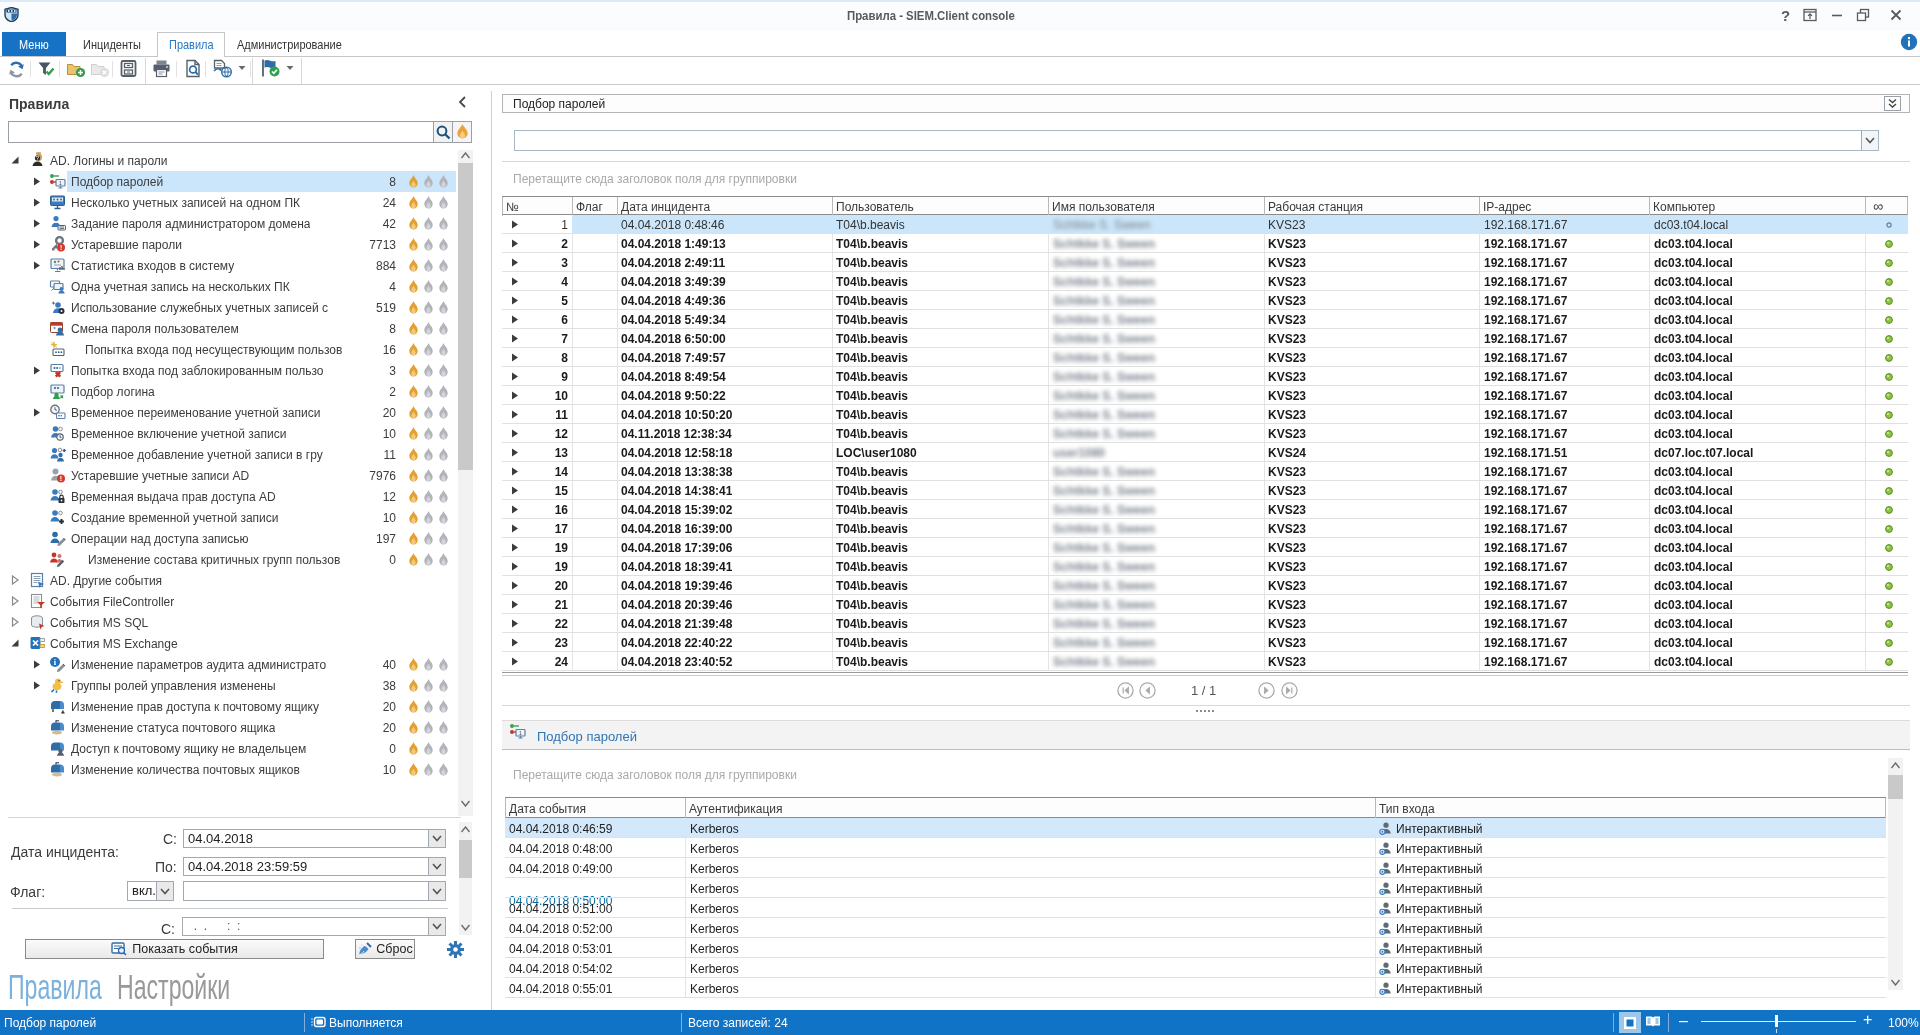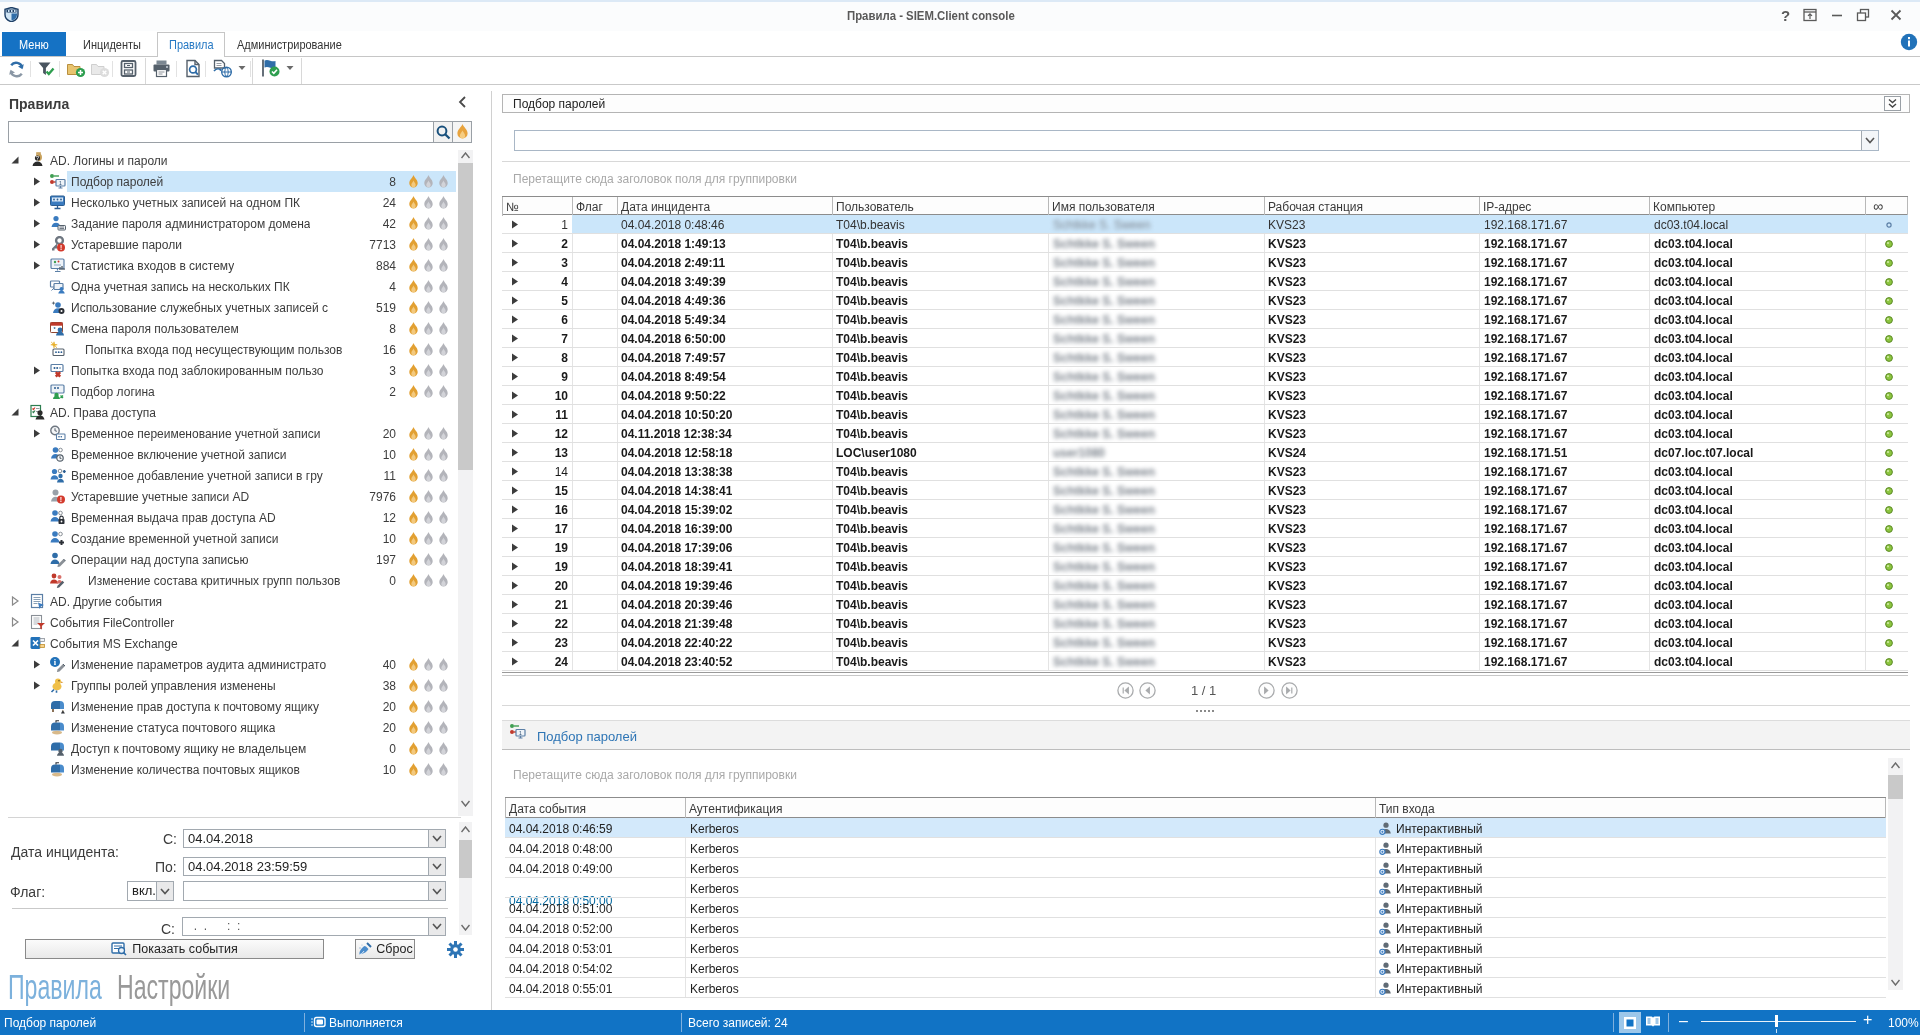--- a/index.html
+++ b/index.html
@@ -571,38 +571,20 @@
         </svg>
       </span>
       <span class="fl" style="left:438px">
         <svg width="11" height="14" viewBox="0 0 11 14" style="">
           <path d="M5.5 0C6.4 3 9.7 4.6 9.7 8.3a4.2 4.2 0 1 1-8.4 0C1.3 4.6 4.6 3 5.5 0Z" fill="#b3b4ba"></path>
           <path d="M5.5 5.6c.6 1.8 2.2 2.6 2.2 4.5a2.2 2.2 0 1 1-4.4 0c0-1.9 1.6-2.7 2.2-4.5Z" fill="#d2d3d8"></path>
         </svg>
       </span>
 </div>
 <div class="trow">
-<span class="exp" style="left:10px">
-        <svg width="10" height="10" viewBox="0 0 10 10" style="">
-          <path d="M8.5 1.5v7h-7Z" fill="#3c3c3c"></path>
-        </svg>
-      </span>
-<span class="ico" style="left:29px">
-        <svg width="17" height="16" viewBox="0 0 17 16" style="">
-          <rect x="2" y="1.5" width="9.5" height="11" fill="#fff" stroke="#2e7d4f" stroke-width="1.2"></rect>
-          <path d="M3.5 4.5 4.5 5.5 6 3.5" stroke="#d33a2c" stroke-width="1.2" fill="none"></path>
-          <path d="M3.5 7.5 4.5 8.5 6 6.5" stroke="#2e7d4f" stroke-width="1.2" fill="none"></path>
-          <path d="M7 4.5h3.5M7 7.5h3.5" stroke="#8a9097" stroke-width="0.9"></path>
-          <circle cx="11" cy="8.8" r="2.6" fill="#2b2b2b"></circle>
-          <path d="M6.5 15.6c.4-2.7 2.2-4.2 4.5-4.2s4.1 1.5 4.5 4.2Z" fill="#2b2b2b"></path>
-        </svg>
-      </span>
-<span class="lbl" style="left:50px">AD. Права доступа</span>
-</div>
-<div class="trow">
 <span class="exp" style="left:33px;top:6px">
         <svg width="8" height="9" viewBox="0 0 8 9" style="">
           <path d="M1 0.5 7 4.5 1 8.5Z" fill="#3c3c3c"></path>
         </svg>
       </span>
 <span class="ico" style="left:49px">
         <svg width="17" height="16" viewBox="0 0 17 16" style="">
           <circle cx="6" cy="5.5" r="4.2" fill="#f4f6f8" stroke="#6e7680" stroke-width="1.4"></circle>
           <path d="M6 3.2V5.5L7.8 6.6" stroke="#6e7680" stroke-width="1.2" fill="none"></path>
           <rect x="7.5" y="9" width="8.5" height="5.5" rx="0.8" fill="#fff" stroke="#5b7fa6" stroke-width="1.1"></rect>
@@ -869,20 +851,35 @@
         </svg>
       </span>
 <span class="ico" style="left:29px">
         <svg width="17" height="16" viewBox="0 0 17 16" style="">
           <rect x="2.5" y="1.5" width="10" height="13" fill="#fff" stroke="#8a9097" stroke-width="1.1"></rect>
           <path d="M4.5 4h6M4.5 6h6M4.5 8h6M4.5 10h4" stroke="#9aa1a9" stroke-width="0.8"></path>
           <path d="M8 9h8l-3.2 3v3.4l-1.6-1V12Z" fill="#c0392b"></path>
         </svg>
       </span>
 <span class="lbl" style="left:50px">События FileController</span>
+</div>
+<div class="trow">
+<span class="exp" style="left:10px">
+        <svg width="10" height="10" viewBox="0 0 10 10" style="">
+          <path d="M2.5 1 8 5 2.5 9Z" fill="none" stroke="#8a8a8a" stroke-width="1.2"></path>
+        </svg>
+      </span>
+<span class="ico" style="left:29px">
+        <svg width="17" height="16" viewBox="0 0 17 16" style="">
+          <ellipse cx="8" cy="4" rx="5.5" ry="2.2" fill="#e8ebef" stroke="#8a9097"></ellipse>
+          <path d="M2.5 4v7c0 1.2 2.5 2.2 5.5 2.2s5.5-1 5.5-2.2V4" fill="#e8ebef" stroke="#8a9097"></path>
+          <path d="M10 9.5 15.5 12l-2.8 1L11.5 15.8Z" fill="#c0392b"></path>
+        </svg>
+      </span>
+<span class="lbl" style="left:50px">События MS SQL</span>
 </div>
 <div class="trow">
 <span class="exp" style="left:10px">
         <svg width="10" height="10" viewBox="0 0 10 10" style="">
           <path d="M8.5 1.5v7h-7Z" fill="#3c3c3c"></path>
         </svg>
       </span>
 <span class="ico" style="left:29px">
         <svg width="17" height="16" viewBox="0 0 17 16" style="">
           <rect x="1.5" y="2" width="10" height="12" rx="1.4" fill="#2272b9"></rect>
@@ -1479,21 +1476,21 @@
         <circle cx="4" cy="4" r="3.4" fill="#8dc63f" stroke="#5d8a28" stroke-width="1"></circle>
         <circle cx="3" cy="3" r="1" fill="#d7efae"></circle>
       </svg>
     </div>
 <div class="line" style="left:0;top:246px;width:1406px;height:1px;background:#e0e0e0"></div>
 <div class="abs" style="left:9px;top:252px">
       <svg width="8" height="9" viewBox="0 0 8 9" style="">
         <path d="M1 0.5 7 4.5 1 8.5Z" fill="#3c3c3c"></path>
       </svg>
     </div>
-<div class="cell" style="top:250px;left:0;width:66px;text-align:right;font-weight:normal;color:#1a1a1a">14</div>
+<div class="cell" style="top:250px;left:0;width:66px;text-align:right;font-weight:bold;color:#1a1a1a">14</div>
 <div class="cell" style="top:250px;left:119px;font-weight:bold;color:#1a1a1a">04.04.2018 13:38:38</div>
 <div class="cell" style="top:250px;left:334px;font-weight:bold;color:#1a1a1a">T04\b.beavis</div>
 <div class="cell" style="top:250px;left:551px;font-weight:bold;color:#7e858e;filter:blur(2px)">Schtkke S. Sween</div>
 <div class="cell" style="top:250px;left:766px;font-weight:bold;color:#1a1a1a">KVS23</div>
 <div class="cell" style="top:250px;left:982px;font-weight:bold;color:#1a1a1a">192.168.171.67</div>
 <div class="cell" style="top:250px;left:1152px;font-weight:bold;color:#1a1a1a">dc03.t04.local</div>
 <div class="abs" style="left:1383px;top:253px">
       <svg width="8" height="8" viewBox="0 0 8 8" style="">
         <circle cx="4" cy="4" r="3.4" fill="#8dc63f" stroke="#5d8a28" stroke-width="1"></circle>
         <circle cx="3" cy="3" r="1" fill="#d7efae"></circle>

